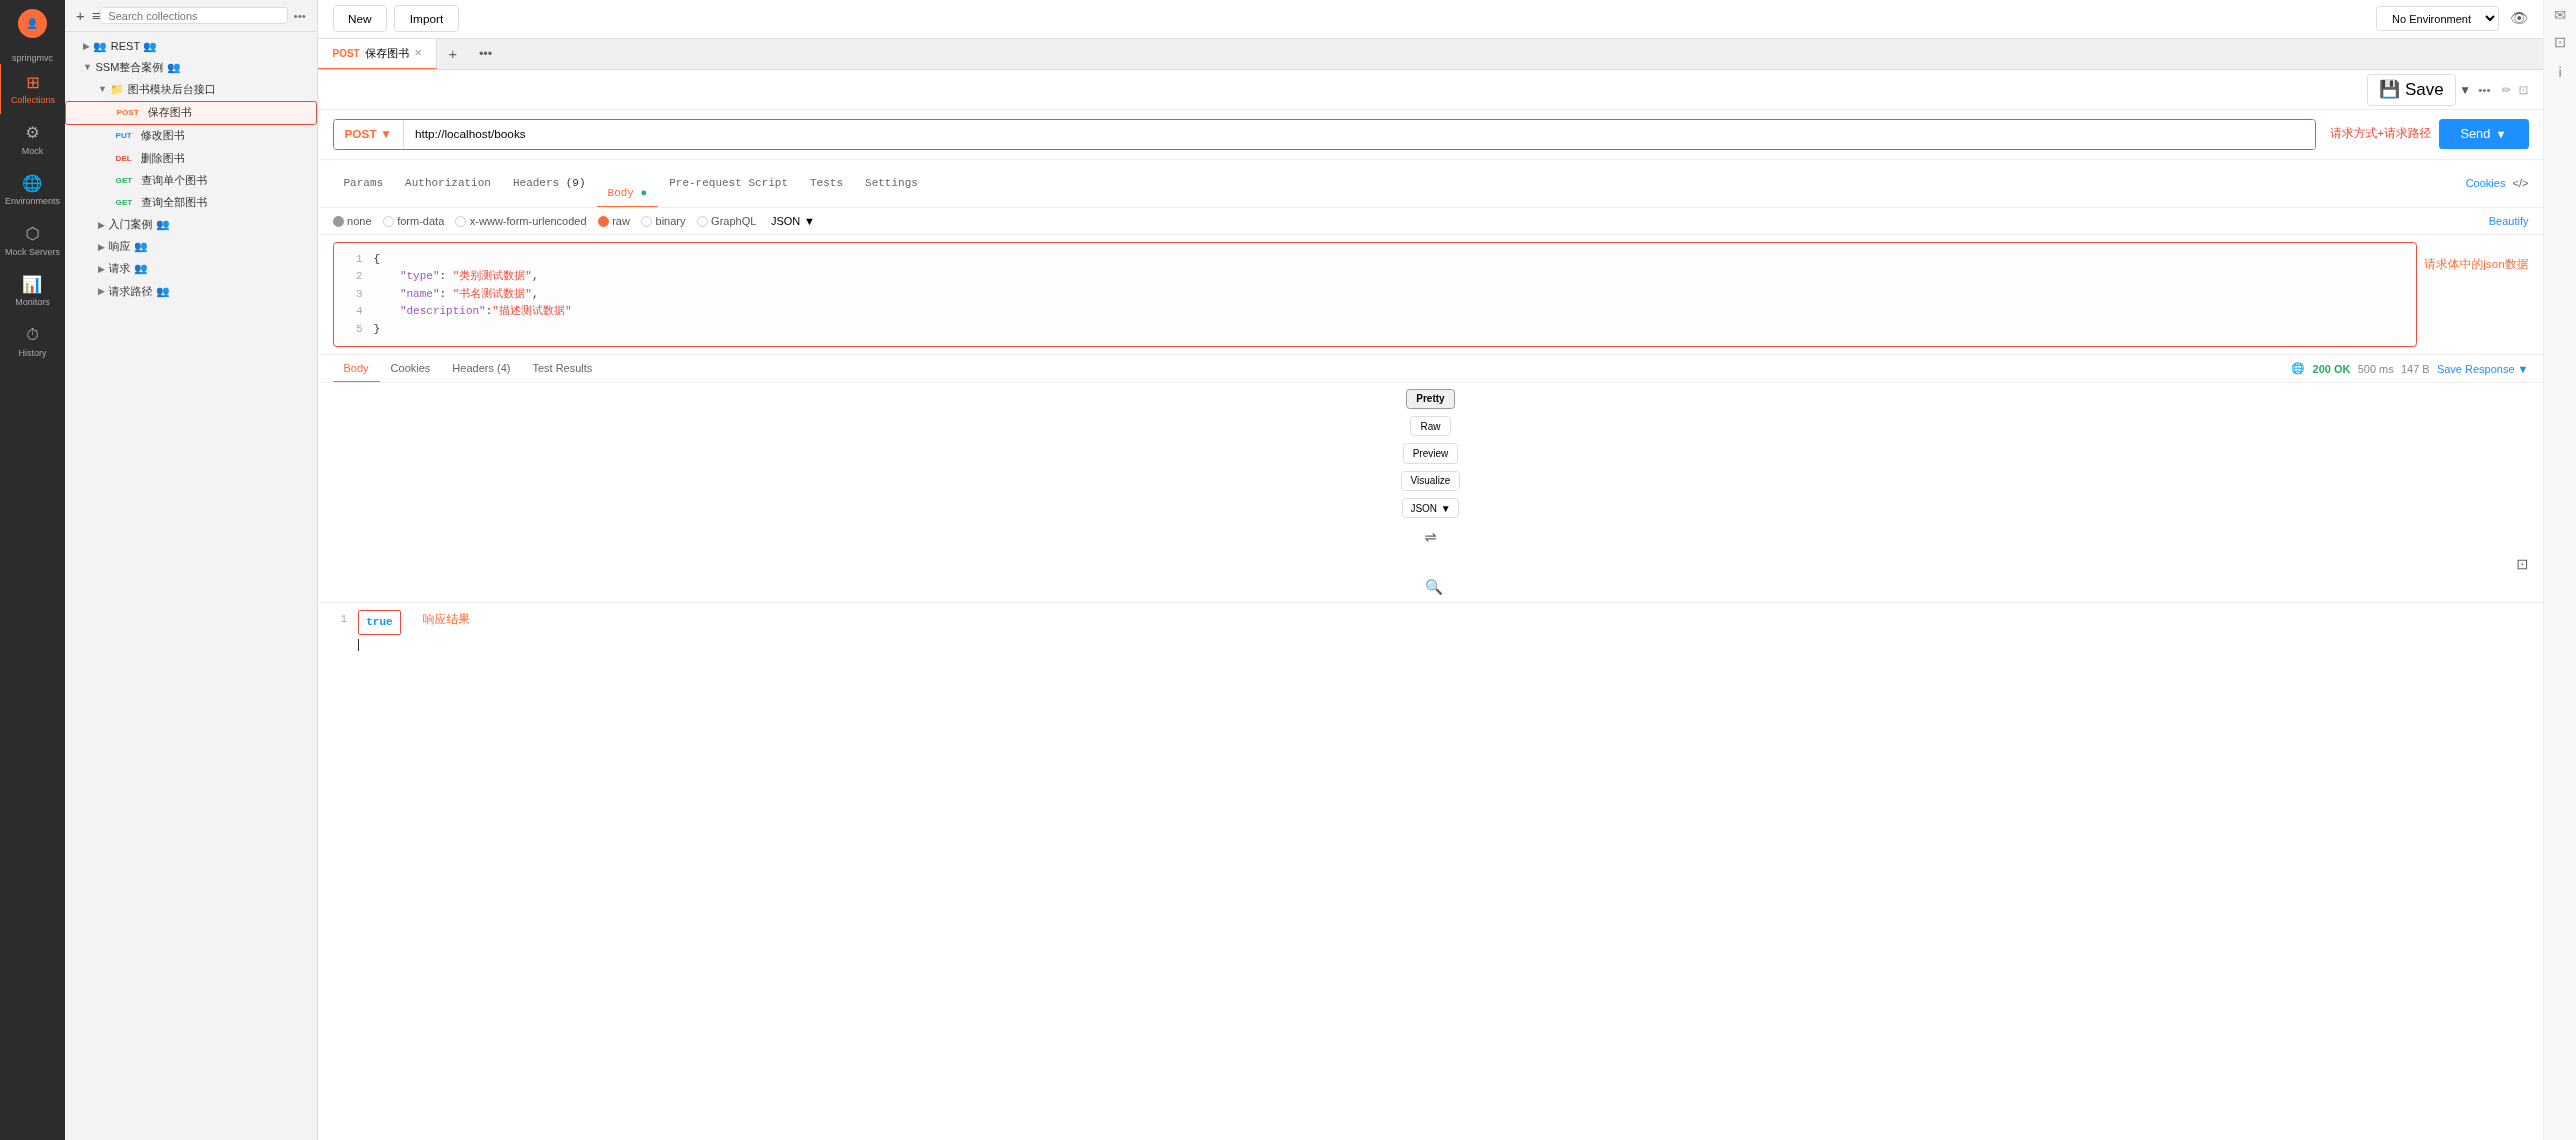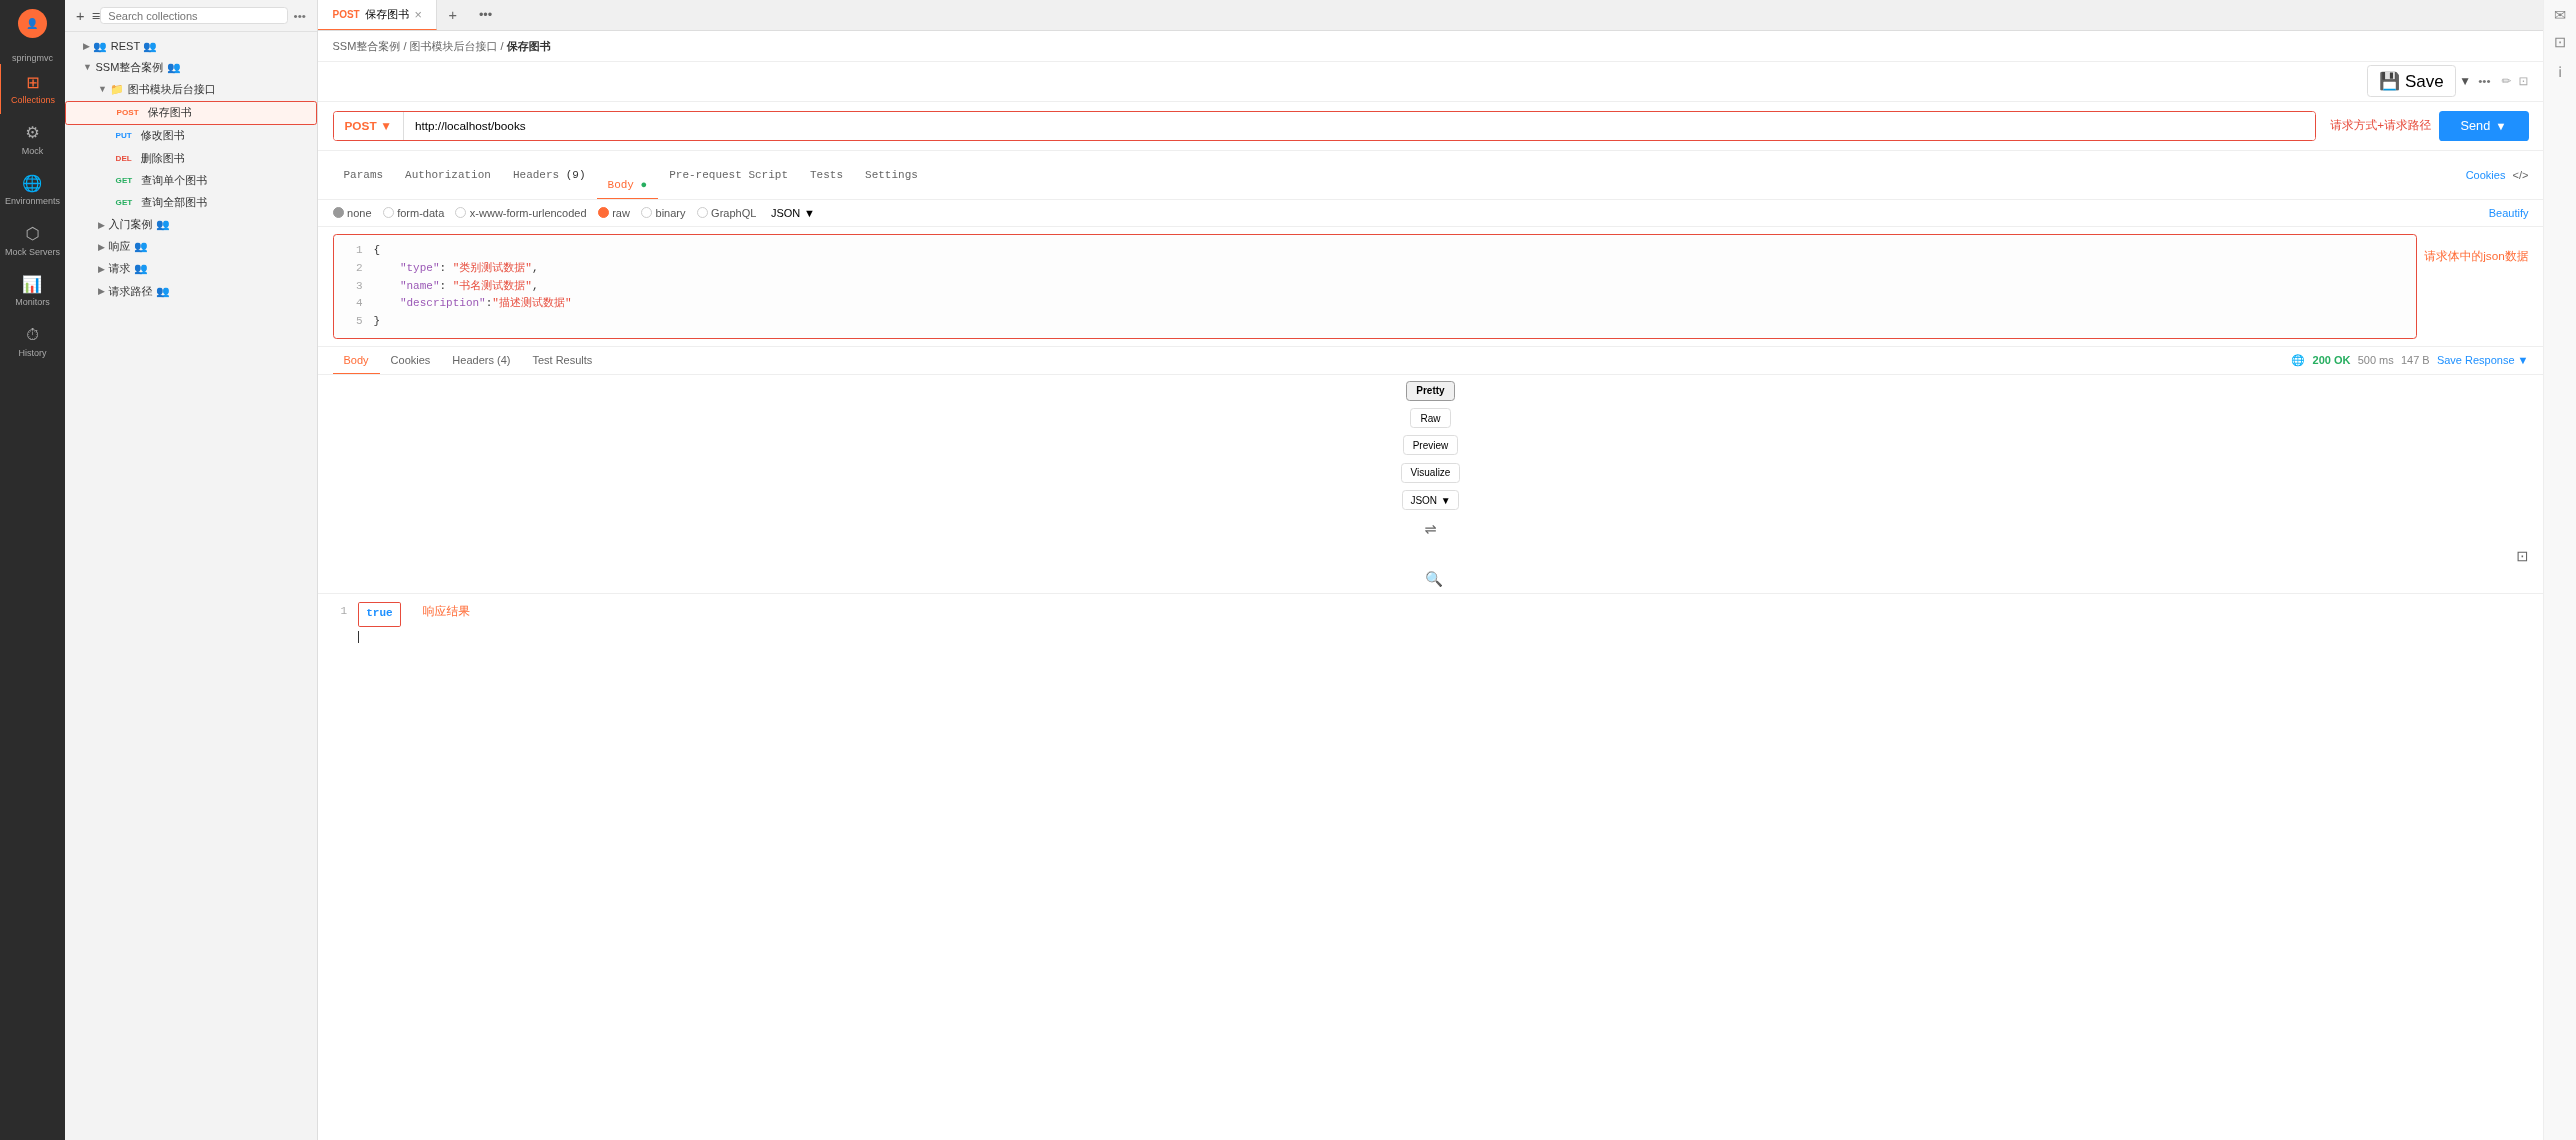--- a/index.html
+++ b/index.html
@@ -484,40 +484,45 @@
     <div class="tree-item indent-2">
       <span class="chevron">▶</span>
       <span>请求路径</span>
       <span style="margin-left:3.6px;">👥</span>
     </div>
   </div>
 </div>
 
 <div class="main-content">
 
+  <div class="top-bar">
+    <div class="top-bar-left">
+      <button class="btn-new">New</button>
+      <button class="btn-import">Import</button>
+    </div>
+    <div class="top-bar-right">
+      <select class="env-selector">
+        <option>No Environment</option>
+      </select>
+      <span style="cursor:pointer; font-size:14.5px; color:#666;">👁</span>
+    </div>
+  </div>
 
   <div class="tabs-bar">
     <div class="tab">
       <span class="method-label">POST</span>
       <span>保存图书</span>
       <span class="close-btn">×</span>
     </div>
     <span class="tab-add">+</span>
     <span style="padding: 7.2px 11px; color:#666; font-size:12.7px; cursor:pointer;">•••</span>
   </div>
 
   <div class="request-area">
 
-    <div class="breadcrumb">
-      <span>SSM整合案例</span>
-      <span> / </span>
-      <span>图书模块后台接口</span>
-      <span> / </span>
-      <span class="current">保存图书</span>
-    </div>
 
     <div style="display:flex; align-items:center; justify-content:flex-end; padding:3.6px 14.5px; border-bottom:0.9px solid #eee;">
       <button style="padding:4.5px 11px; border:0.9px solid #ddd; border-radius:3.6px; background:#fff; cursor:pointer; font-size:17px;">💾 Save</button>
       <span style="margin-left:3.6px; cursor:pointer; color:#555;">▼</span>
       <span style="margin-left:7.2px; color:#777; cursor:pointer;">•••</span>
       <span style="margin-left:11px; cursor:pointer; color:#aaa;">✏</span>
       <span style="margin-left:7.2px; cursor:pointer; color:#aaa;">⊡</span>
     </div>
 
     <div class="url-bar">

